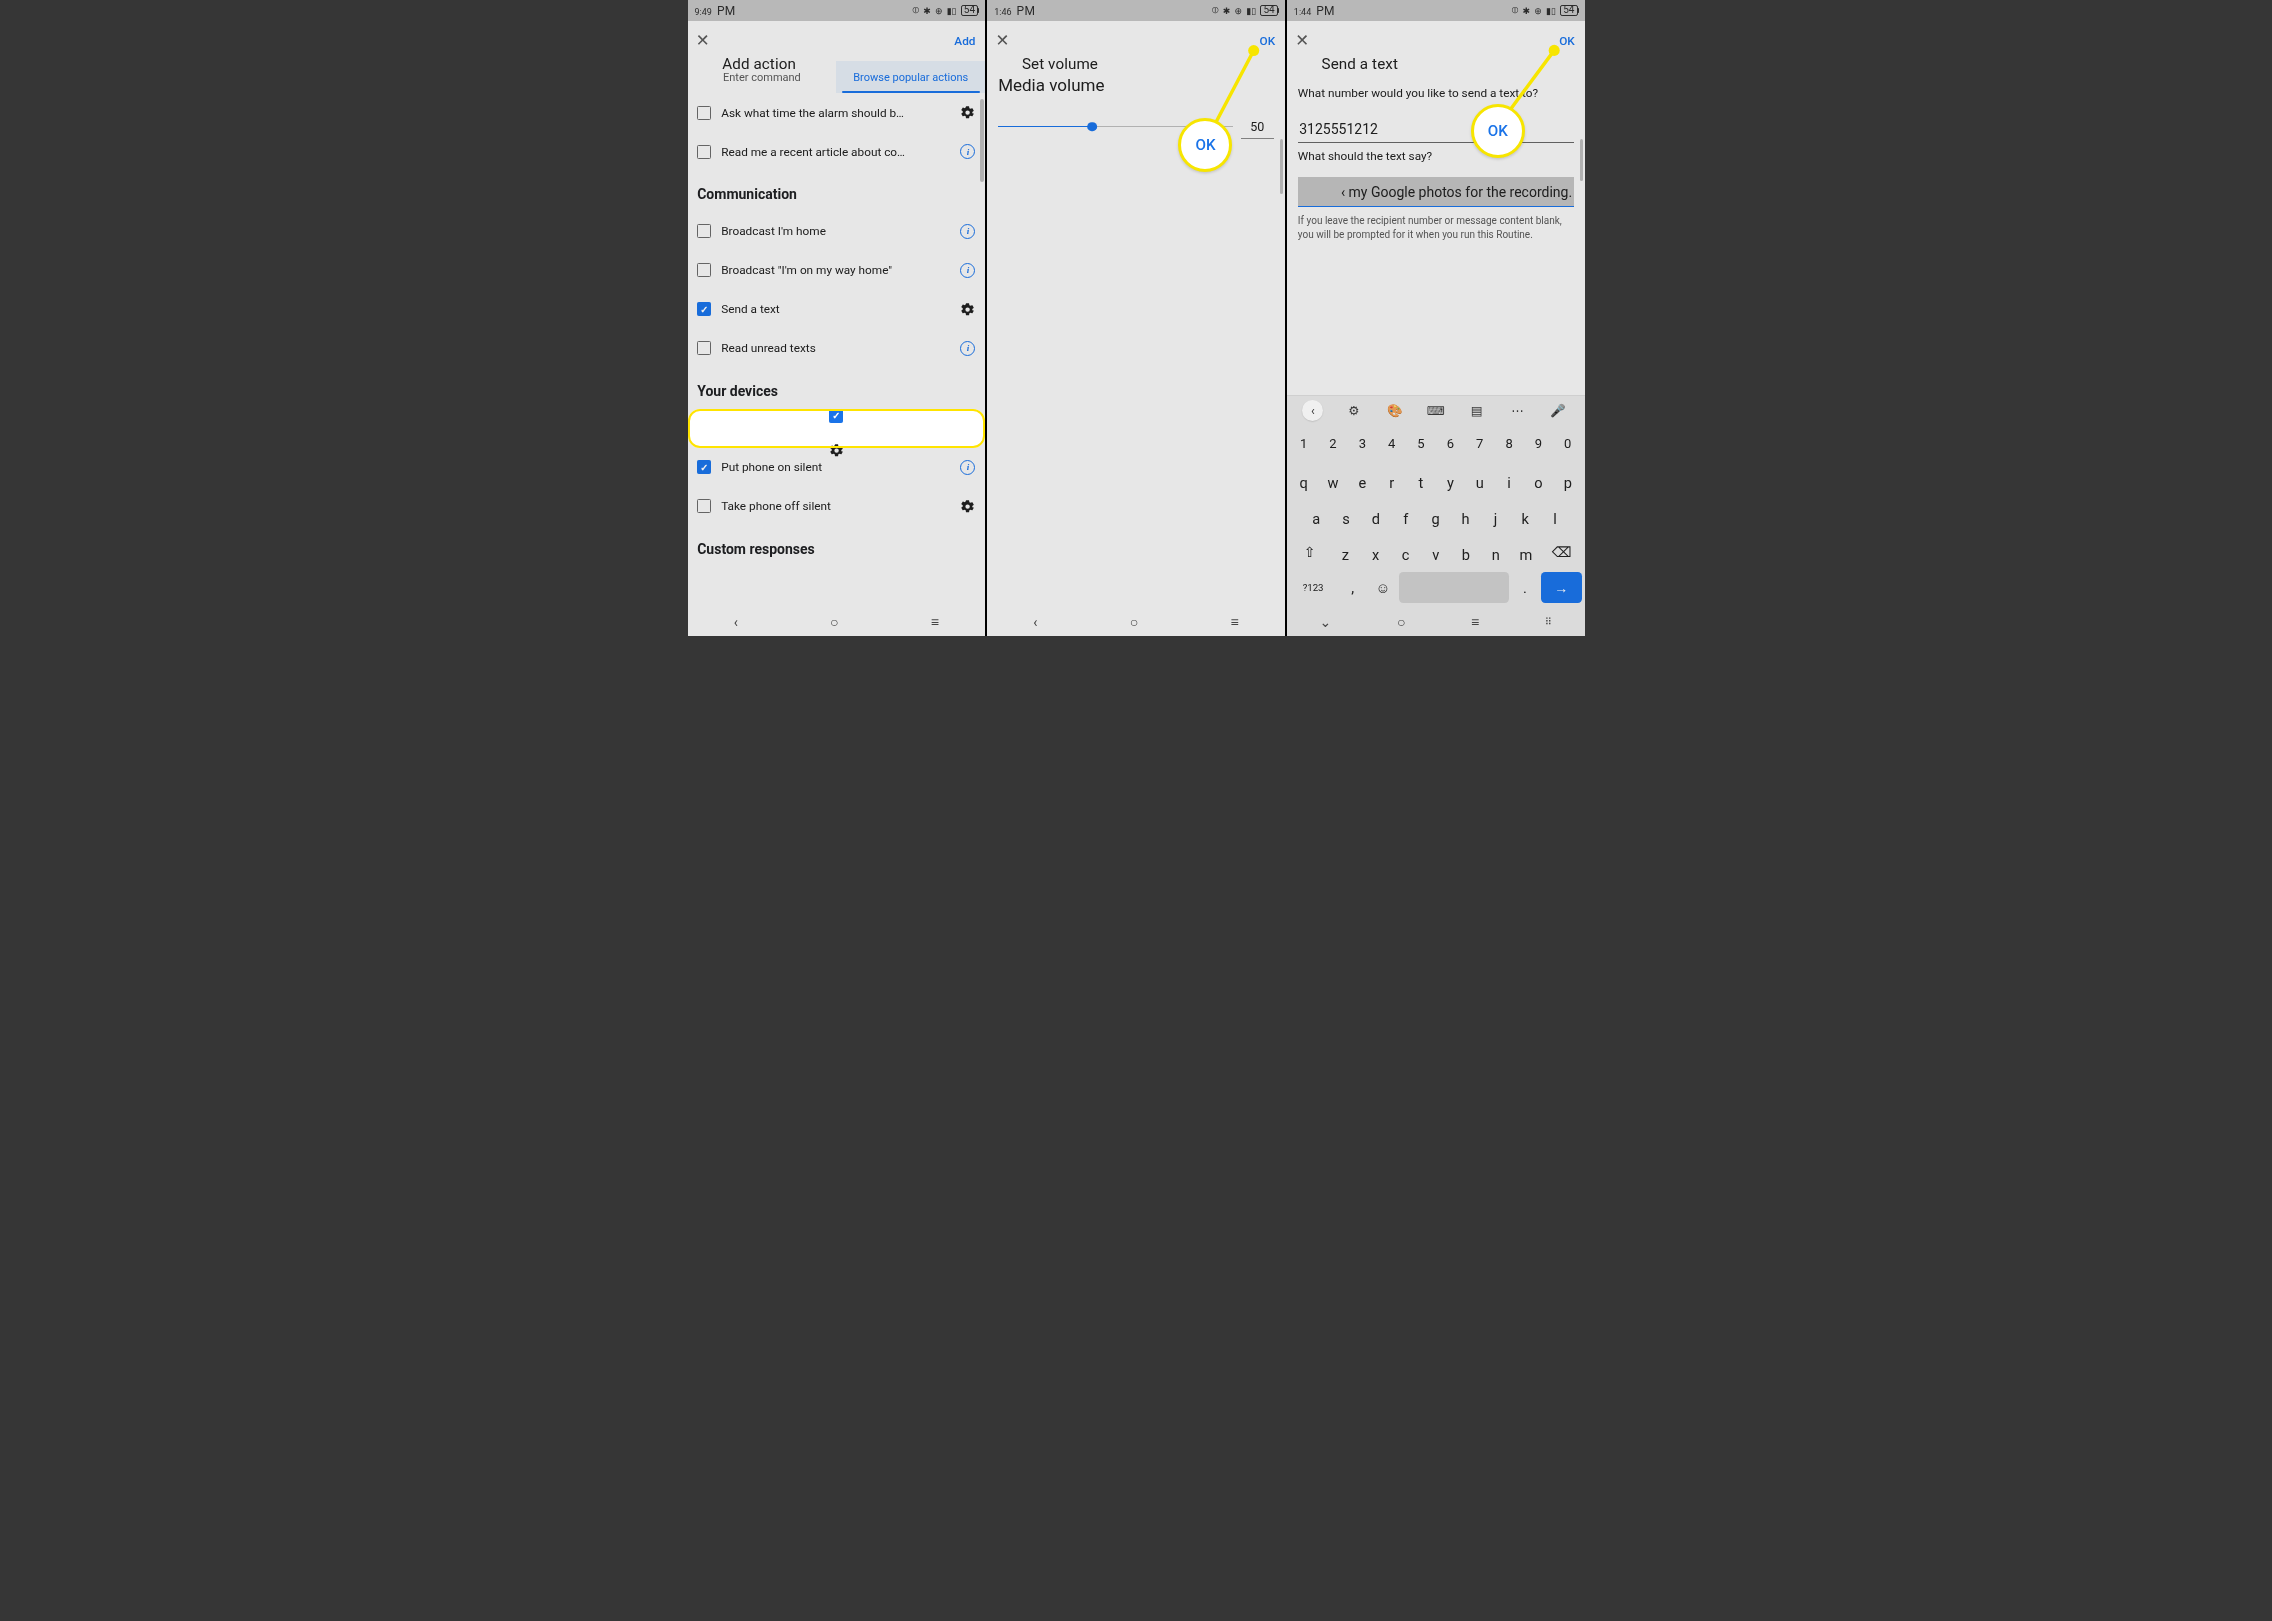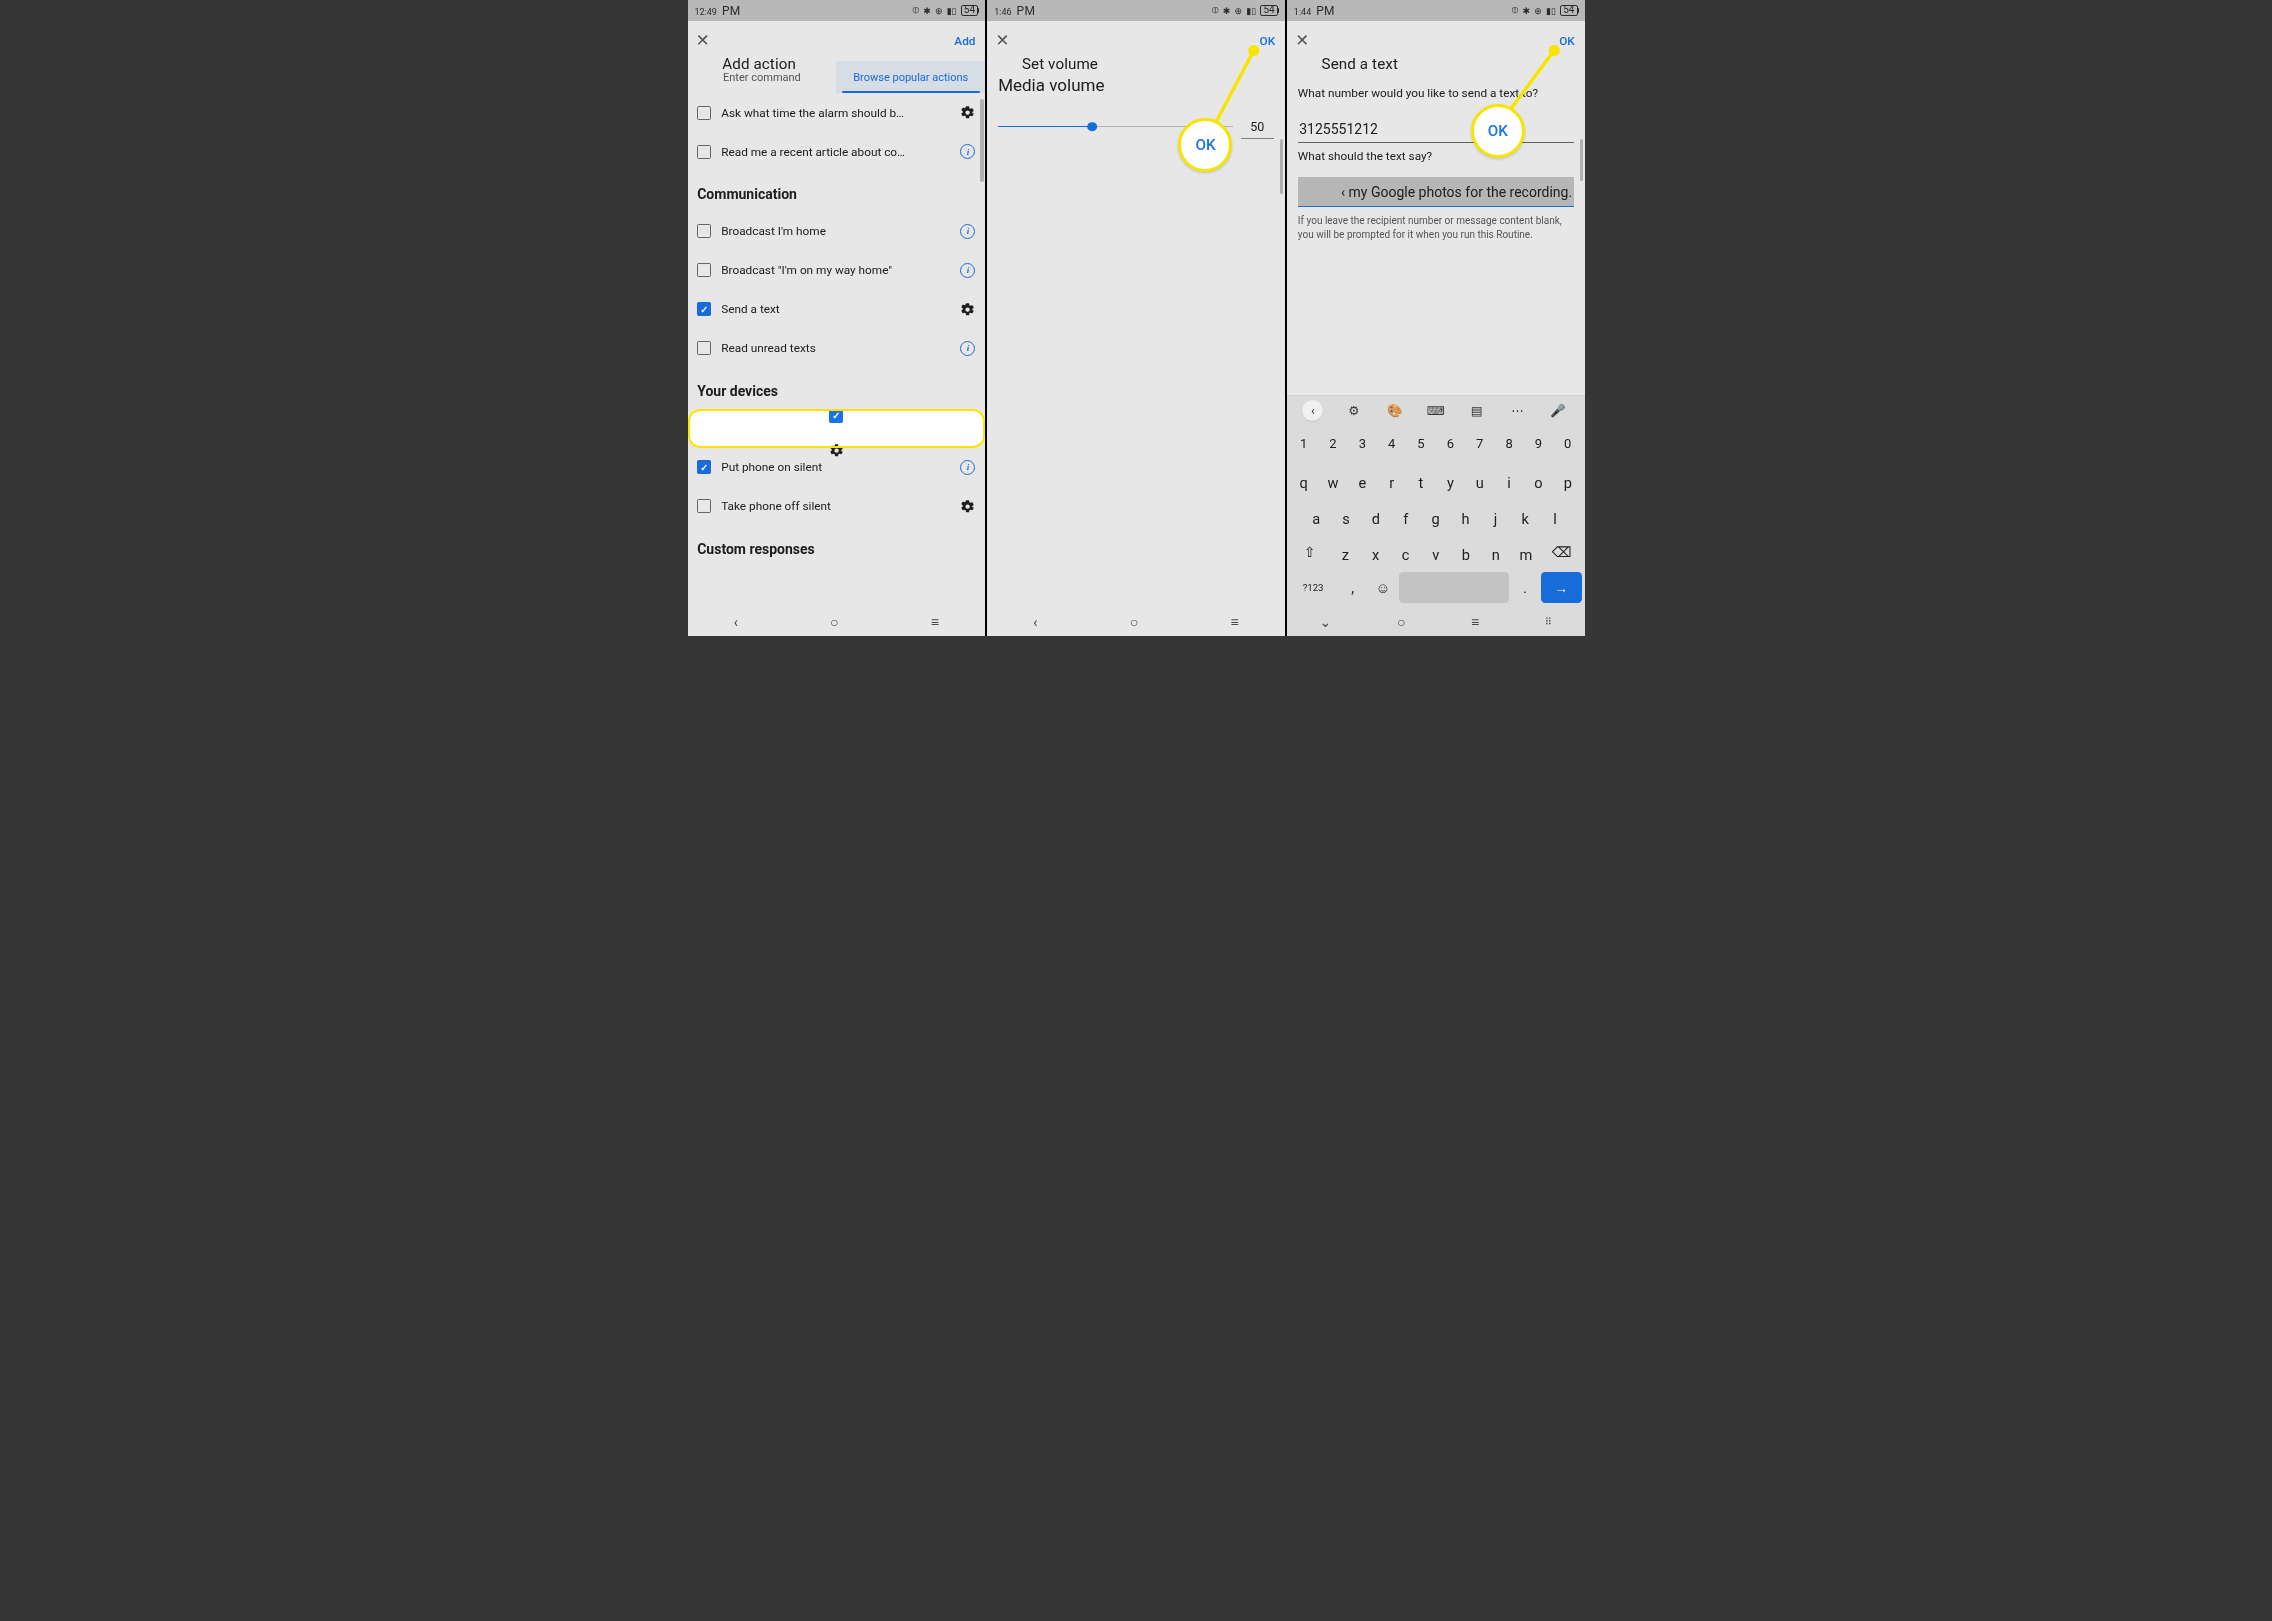--- a/index.html
+++ b/index.html
@@ -78,21 +78,21 @@
   
   .scroll-hint { position: absolute; right: 1.4px; width: 3.5px; background: #bdbdbd; border-radius: 2.1px; }
 </style>
 </head>
 <body>
 
 <div class="stage">
 
   <div class="phone dim">
     <div class="status-bar">
-      <span class="status-time"><span>12:49</span>&nbsp;<span class="ampm">PM</span></span>
+      <span class="status-time"><span>9:49</span>&nbsp;<span class="ampm">PM</span></span>
       <span class="status-right">
         <span class="ico">⦶</span>
         <span class="ico">✱</span>
         <span class="ico">⊕</span>
         <span class="ico">▮▯</span>
         <span class="batt-box">54</span>
       </span>
     </div>
 
     <div class="app-header">

